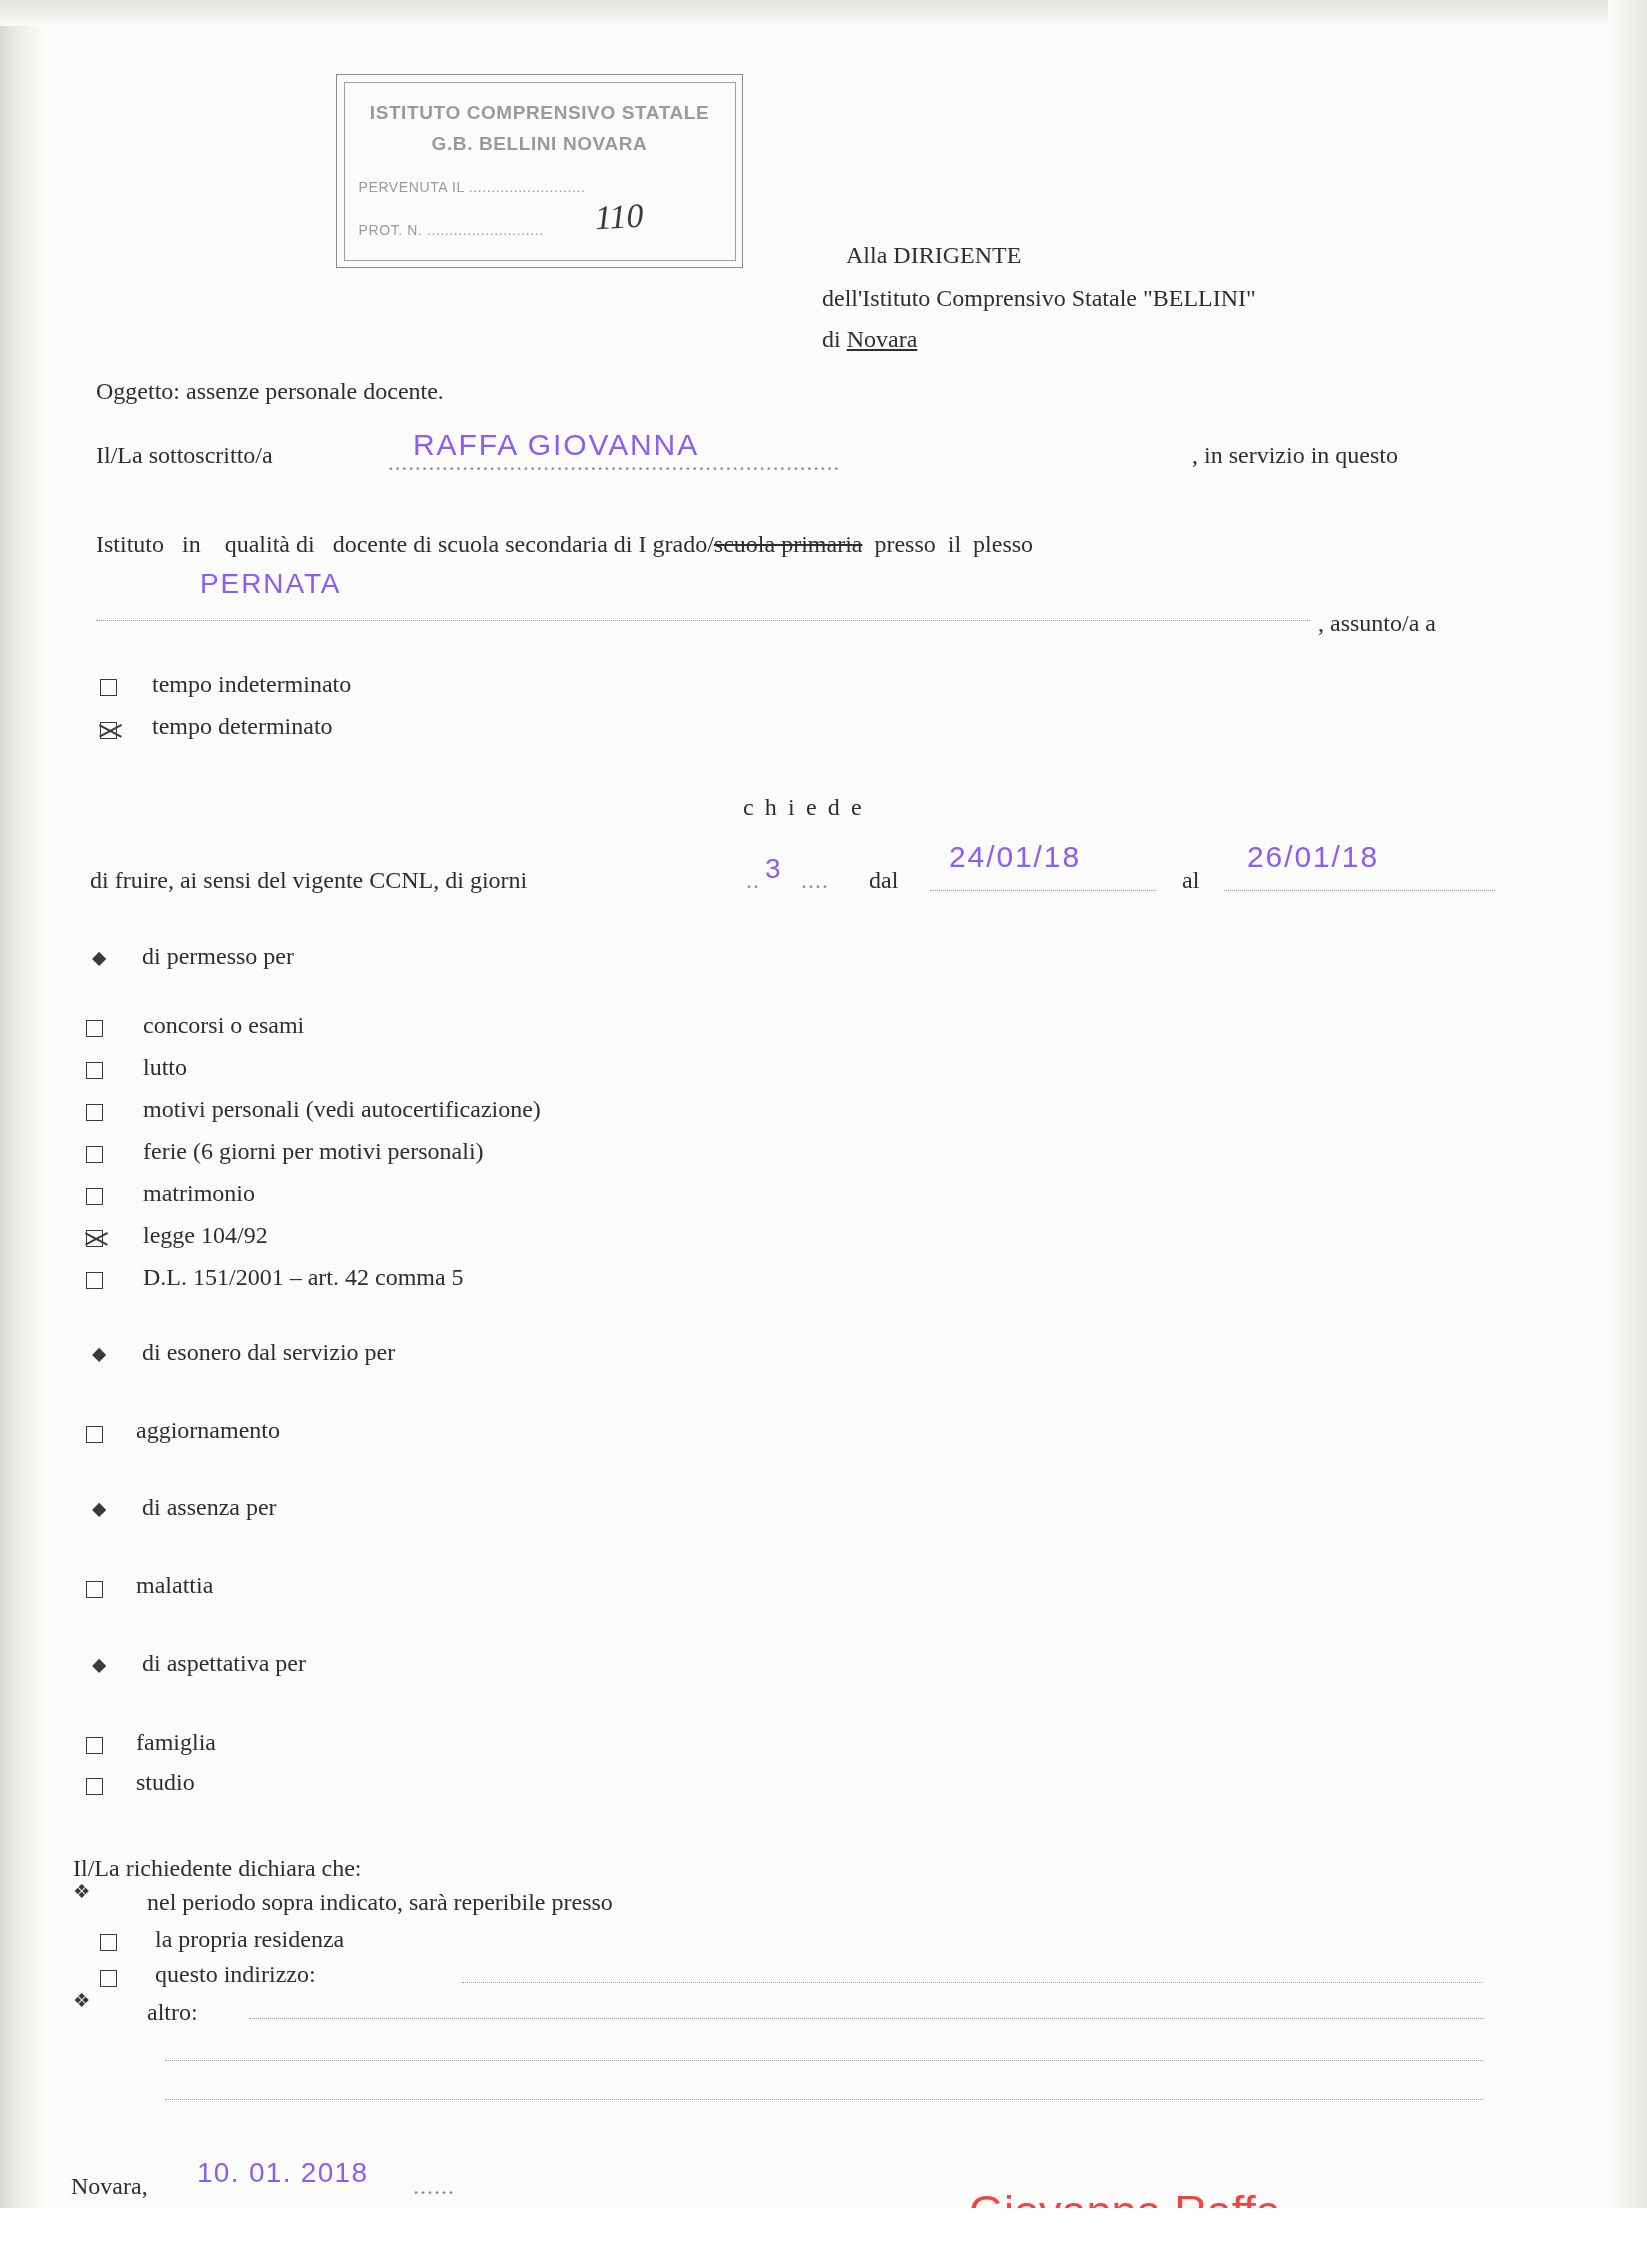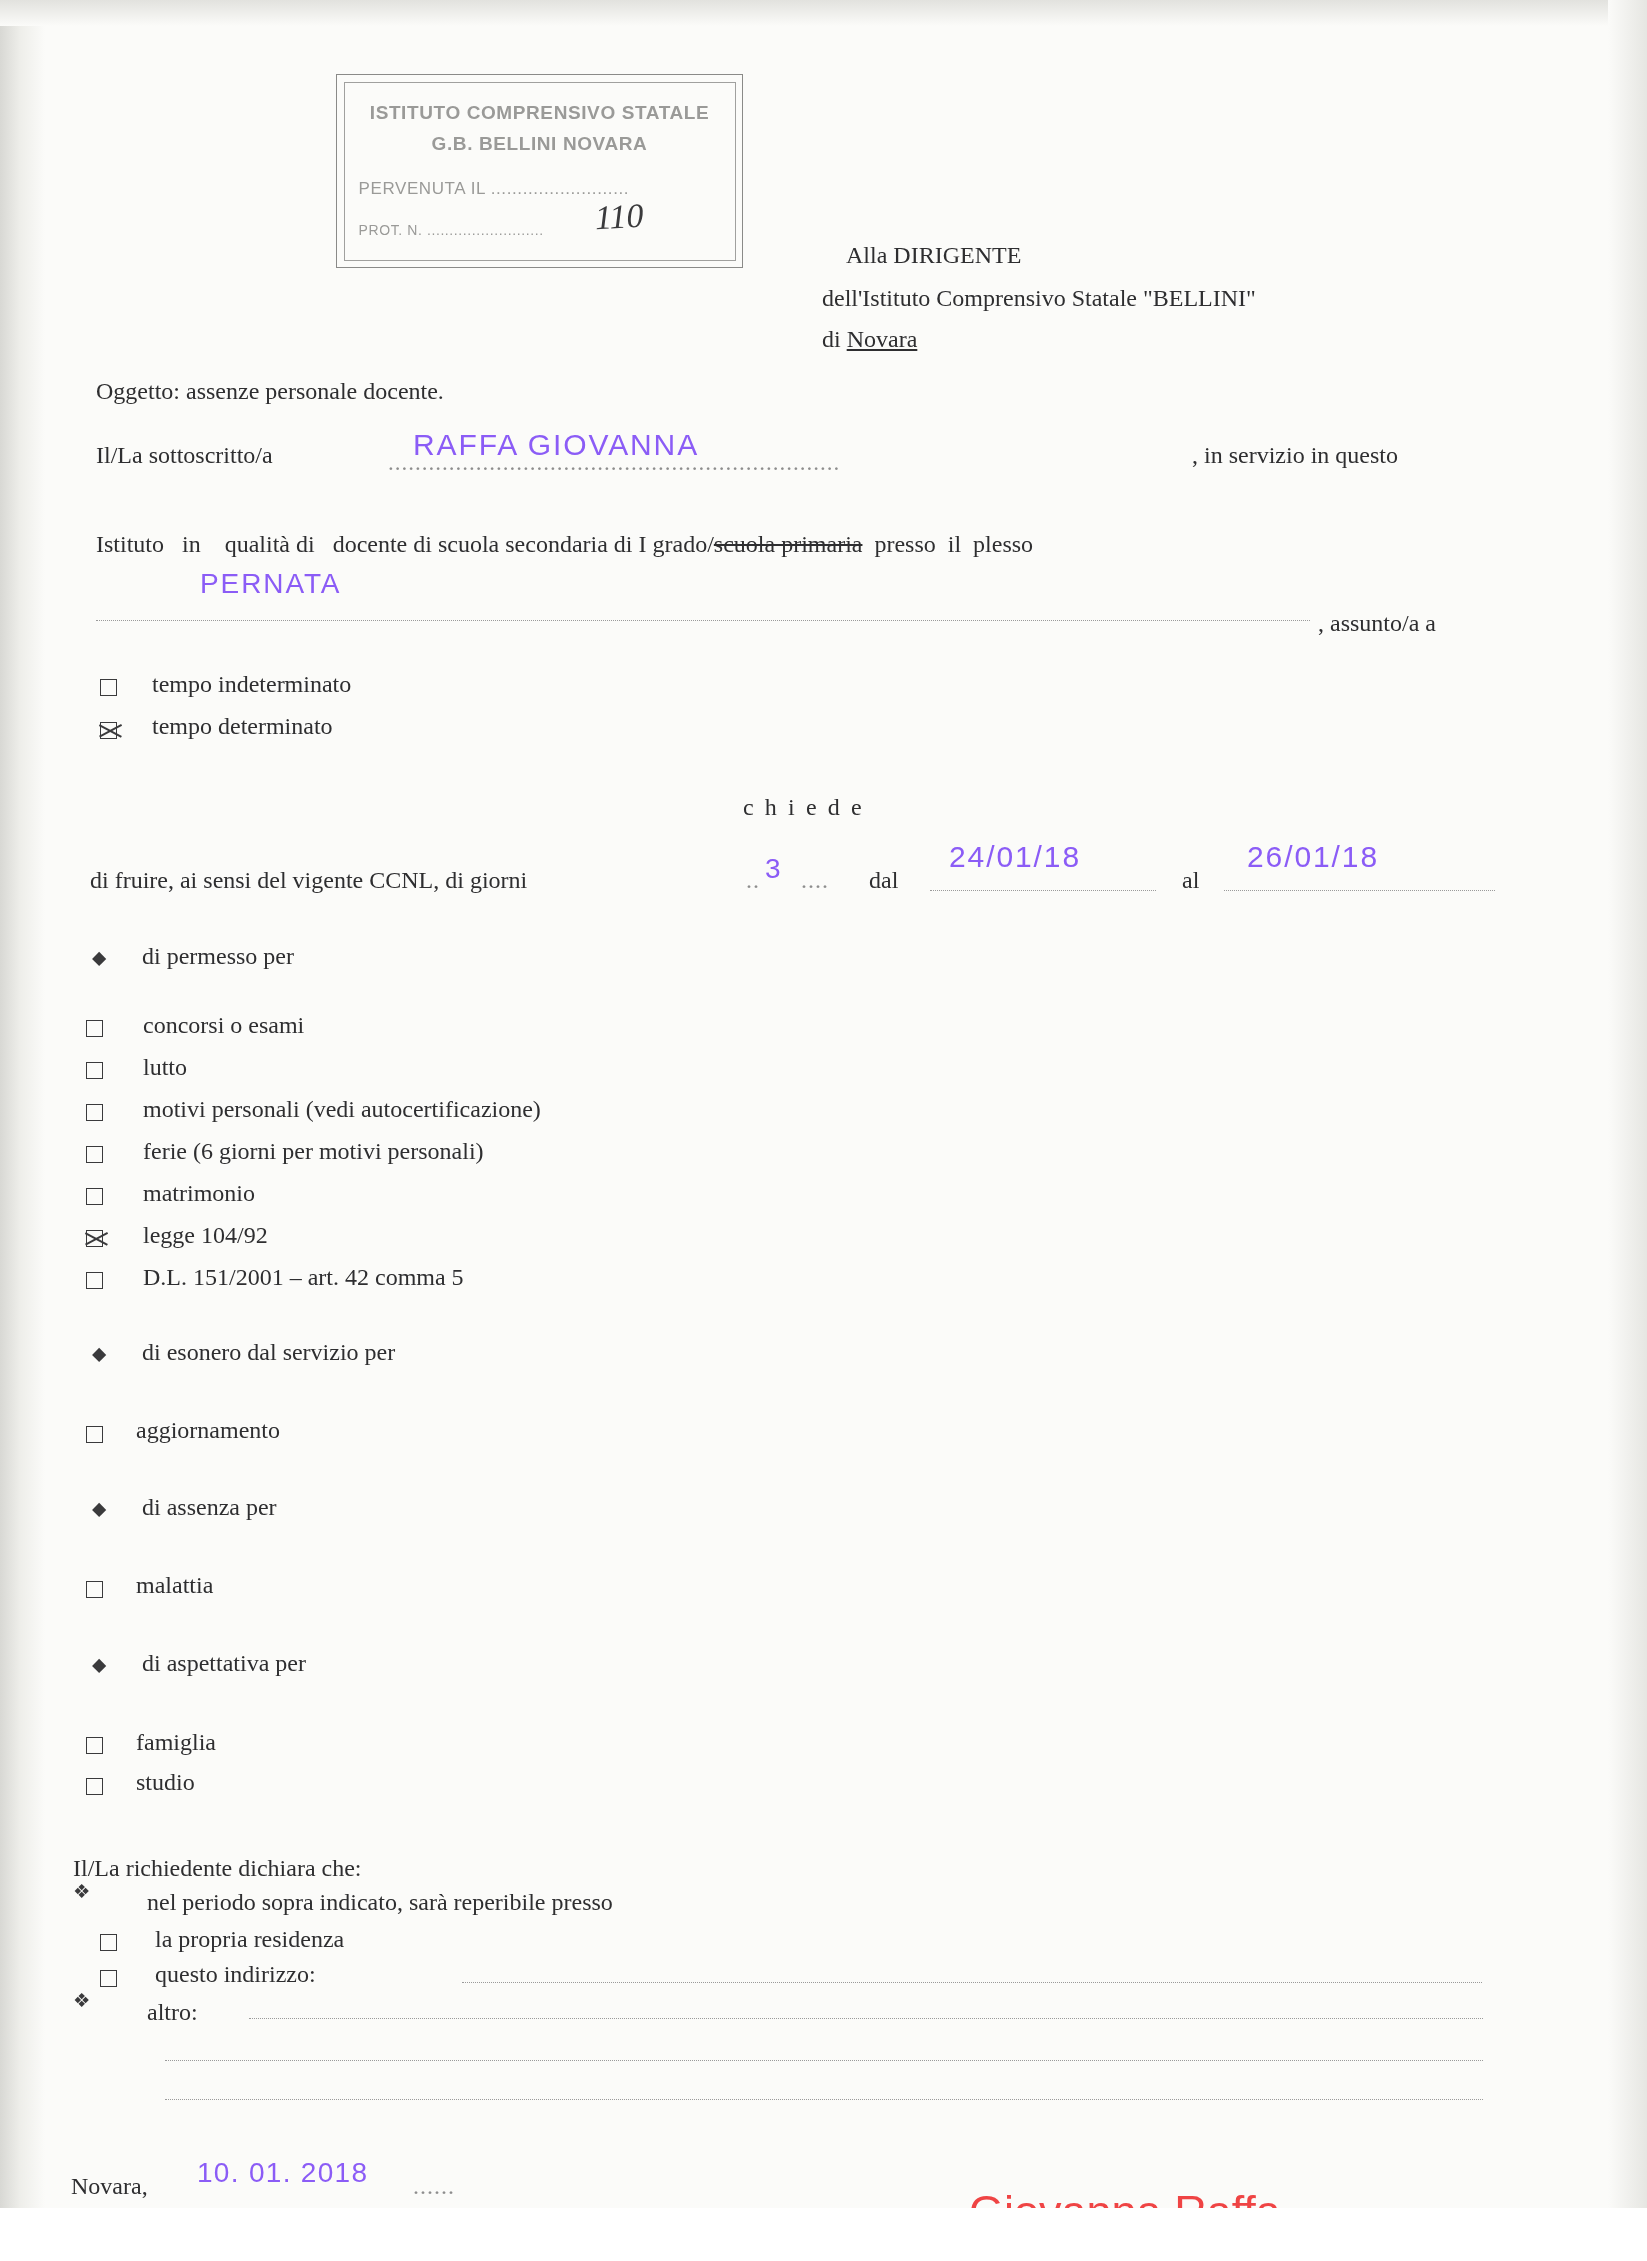--- a/index.html
+++ b/index.html
@@ -68,21 +68,21 @@
     position: absolute;
     width: 100%;
     text-align: center;
     color: #9a9a98;
     font-family: "Liberation Sans", sans-serif;
     font-weight: bold;
     letter-spacing: 0.6px;
   }
   .stamp-l1 { top: 19.4px; font-size: 19px; }
   .stamp-l2 { top: 50px; font-size: 19px; }
-  .stamp-l3 { top: 96px; font-size: 17px; text-align: left; padding-left: 14px; box-sizing: border-box; font-weight: normal; }
+  .stamp-l3 { top: 96px; font-size: 14px; text-align: left; padding-left: 14px; box-sizing: border-box; font-weight: normal; }
   .stamp-l4 { top: 139px; font-size: 14px; text-align: left; padding-left: 14px; box-sizing: border-box; font-weight: normal; }
   .stamp-prot-num {
     position: absolute;
     left: 258px;
     top: 123px;
     font-family: "Liberation Serif", serif;
     font-size: 34px;
     color: #3a3a3c;
     transform: rotate(-3deg);
     font-style: italic;

